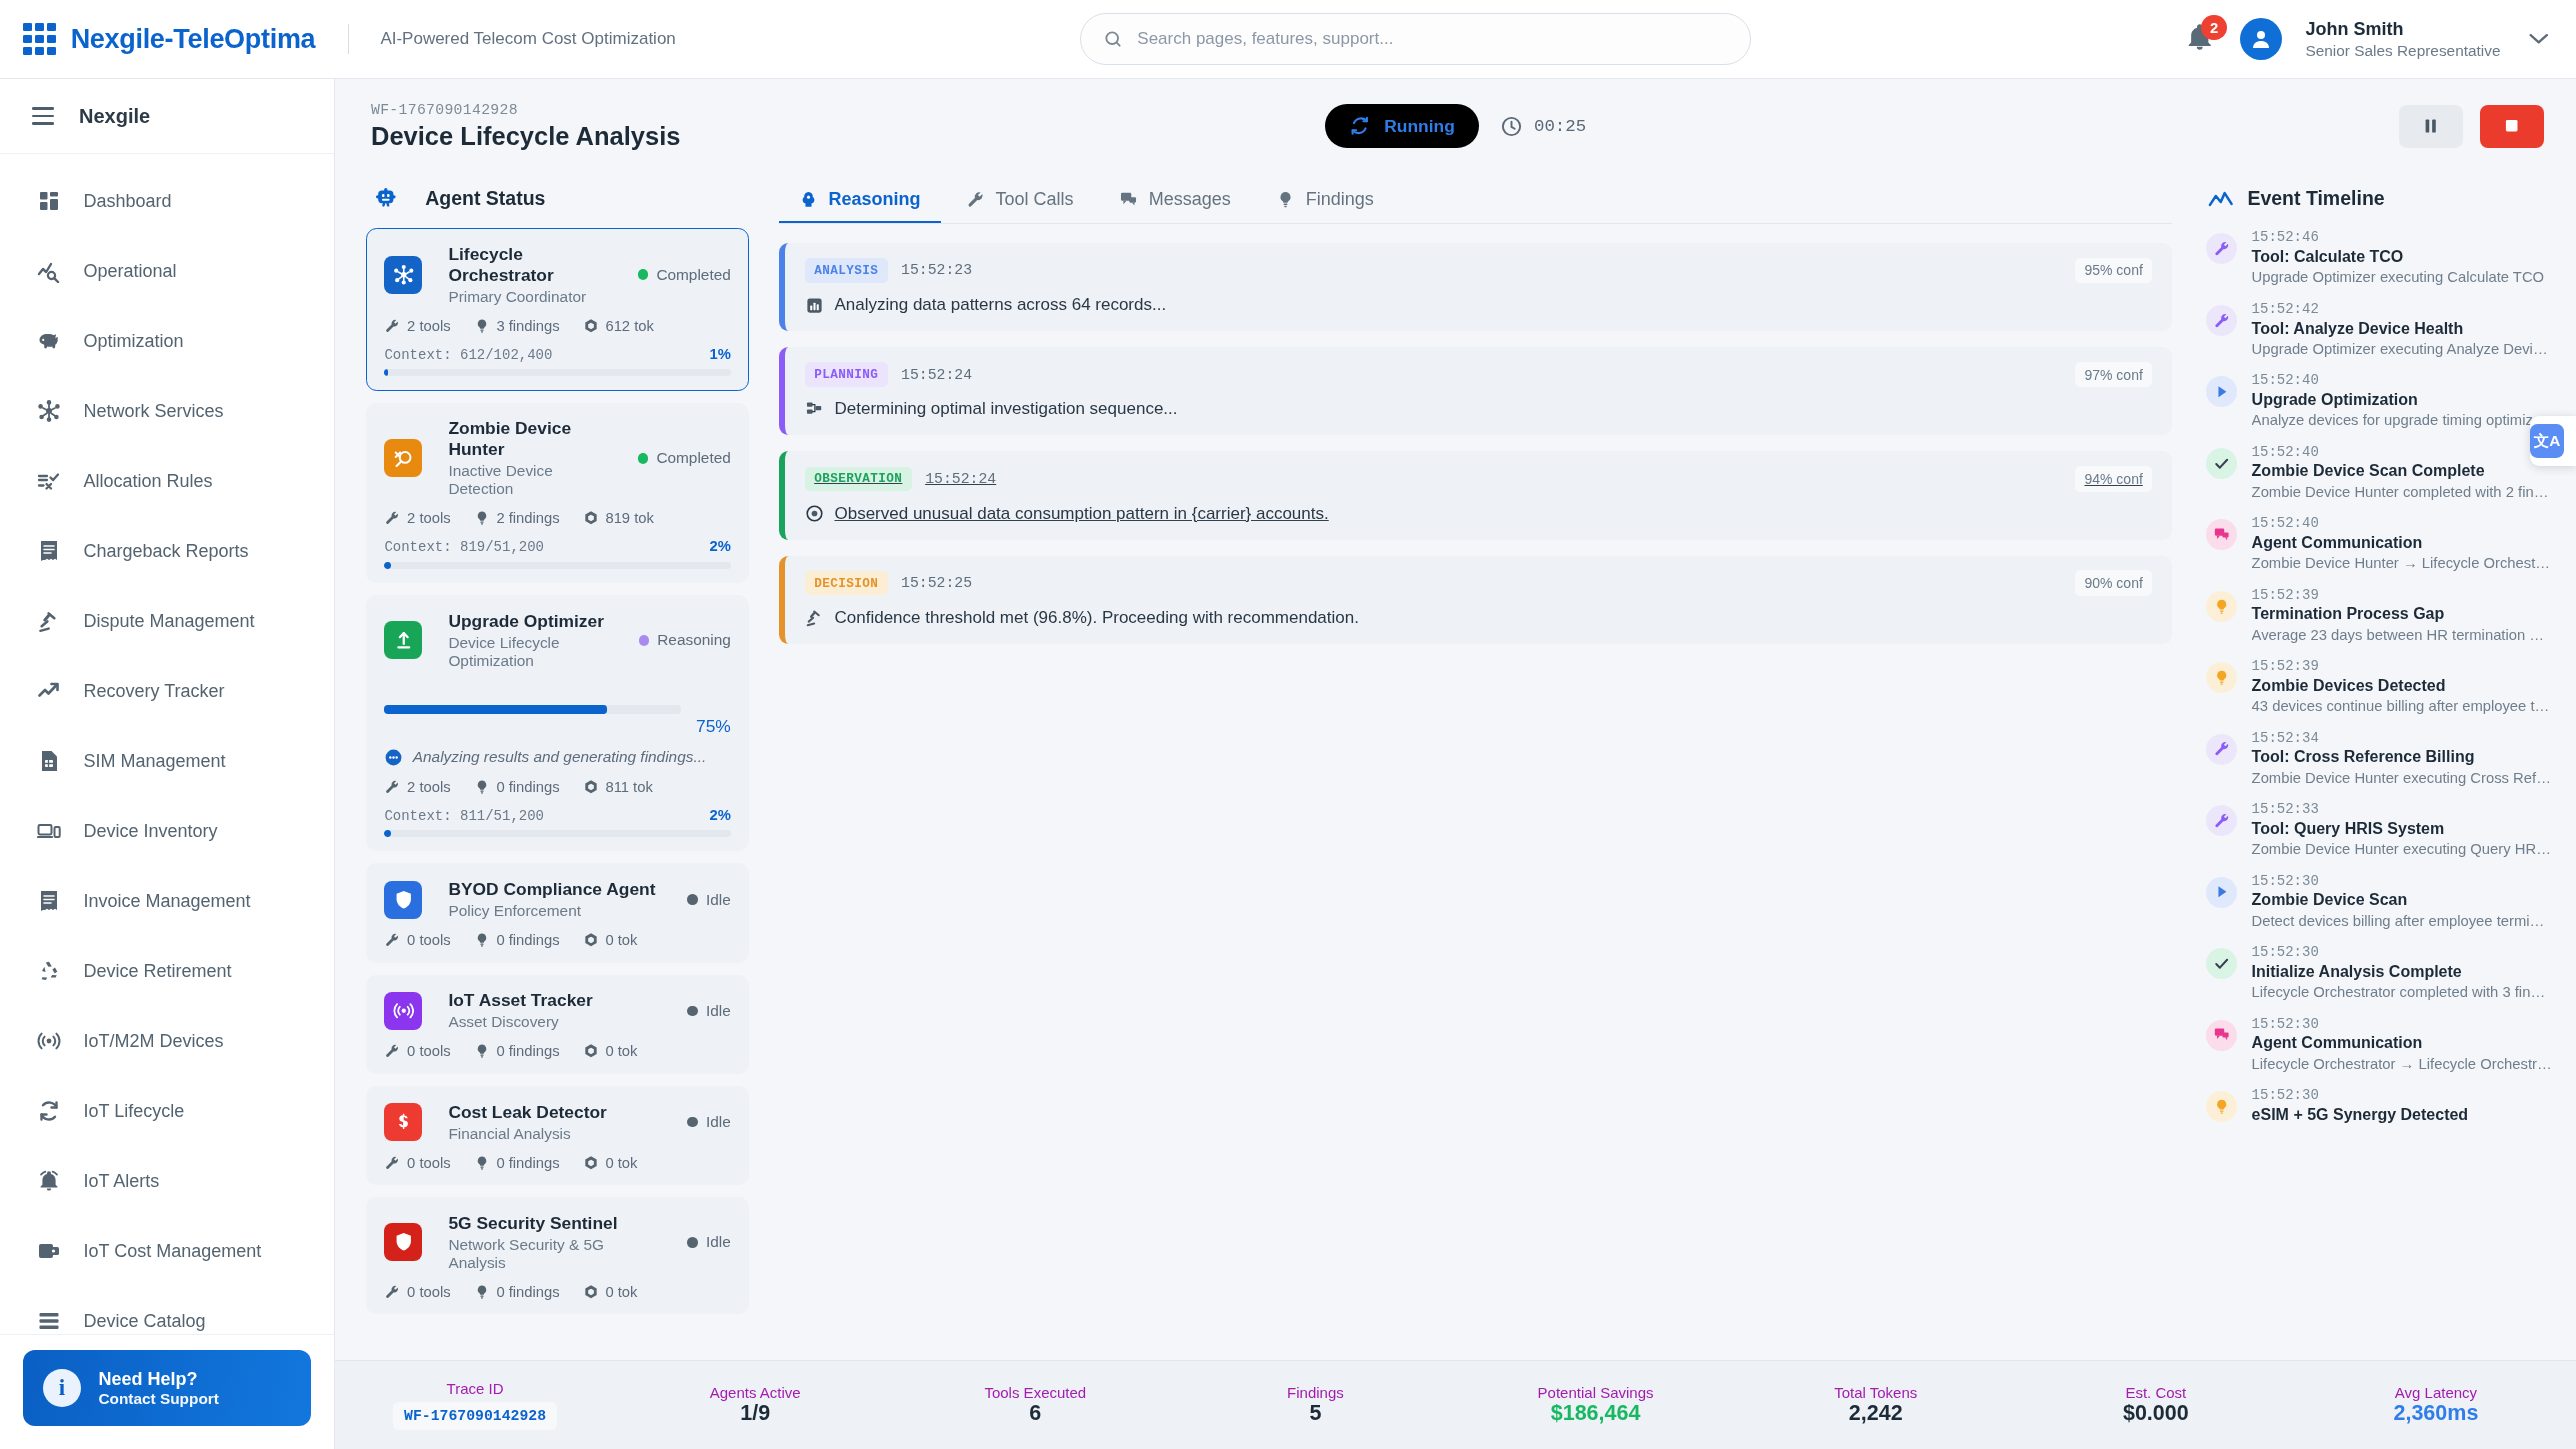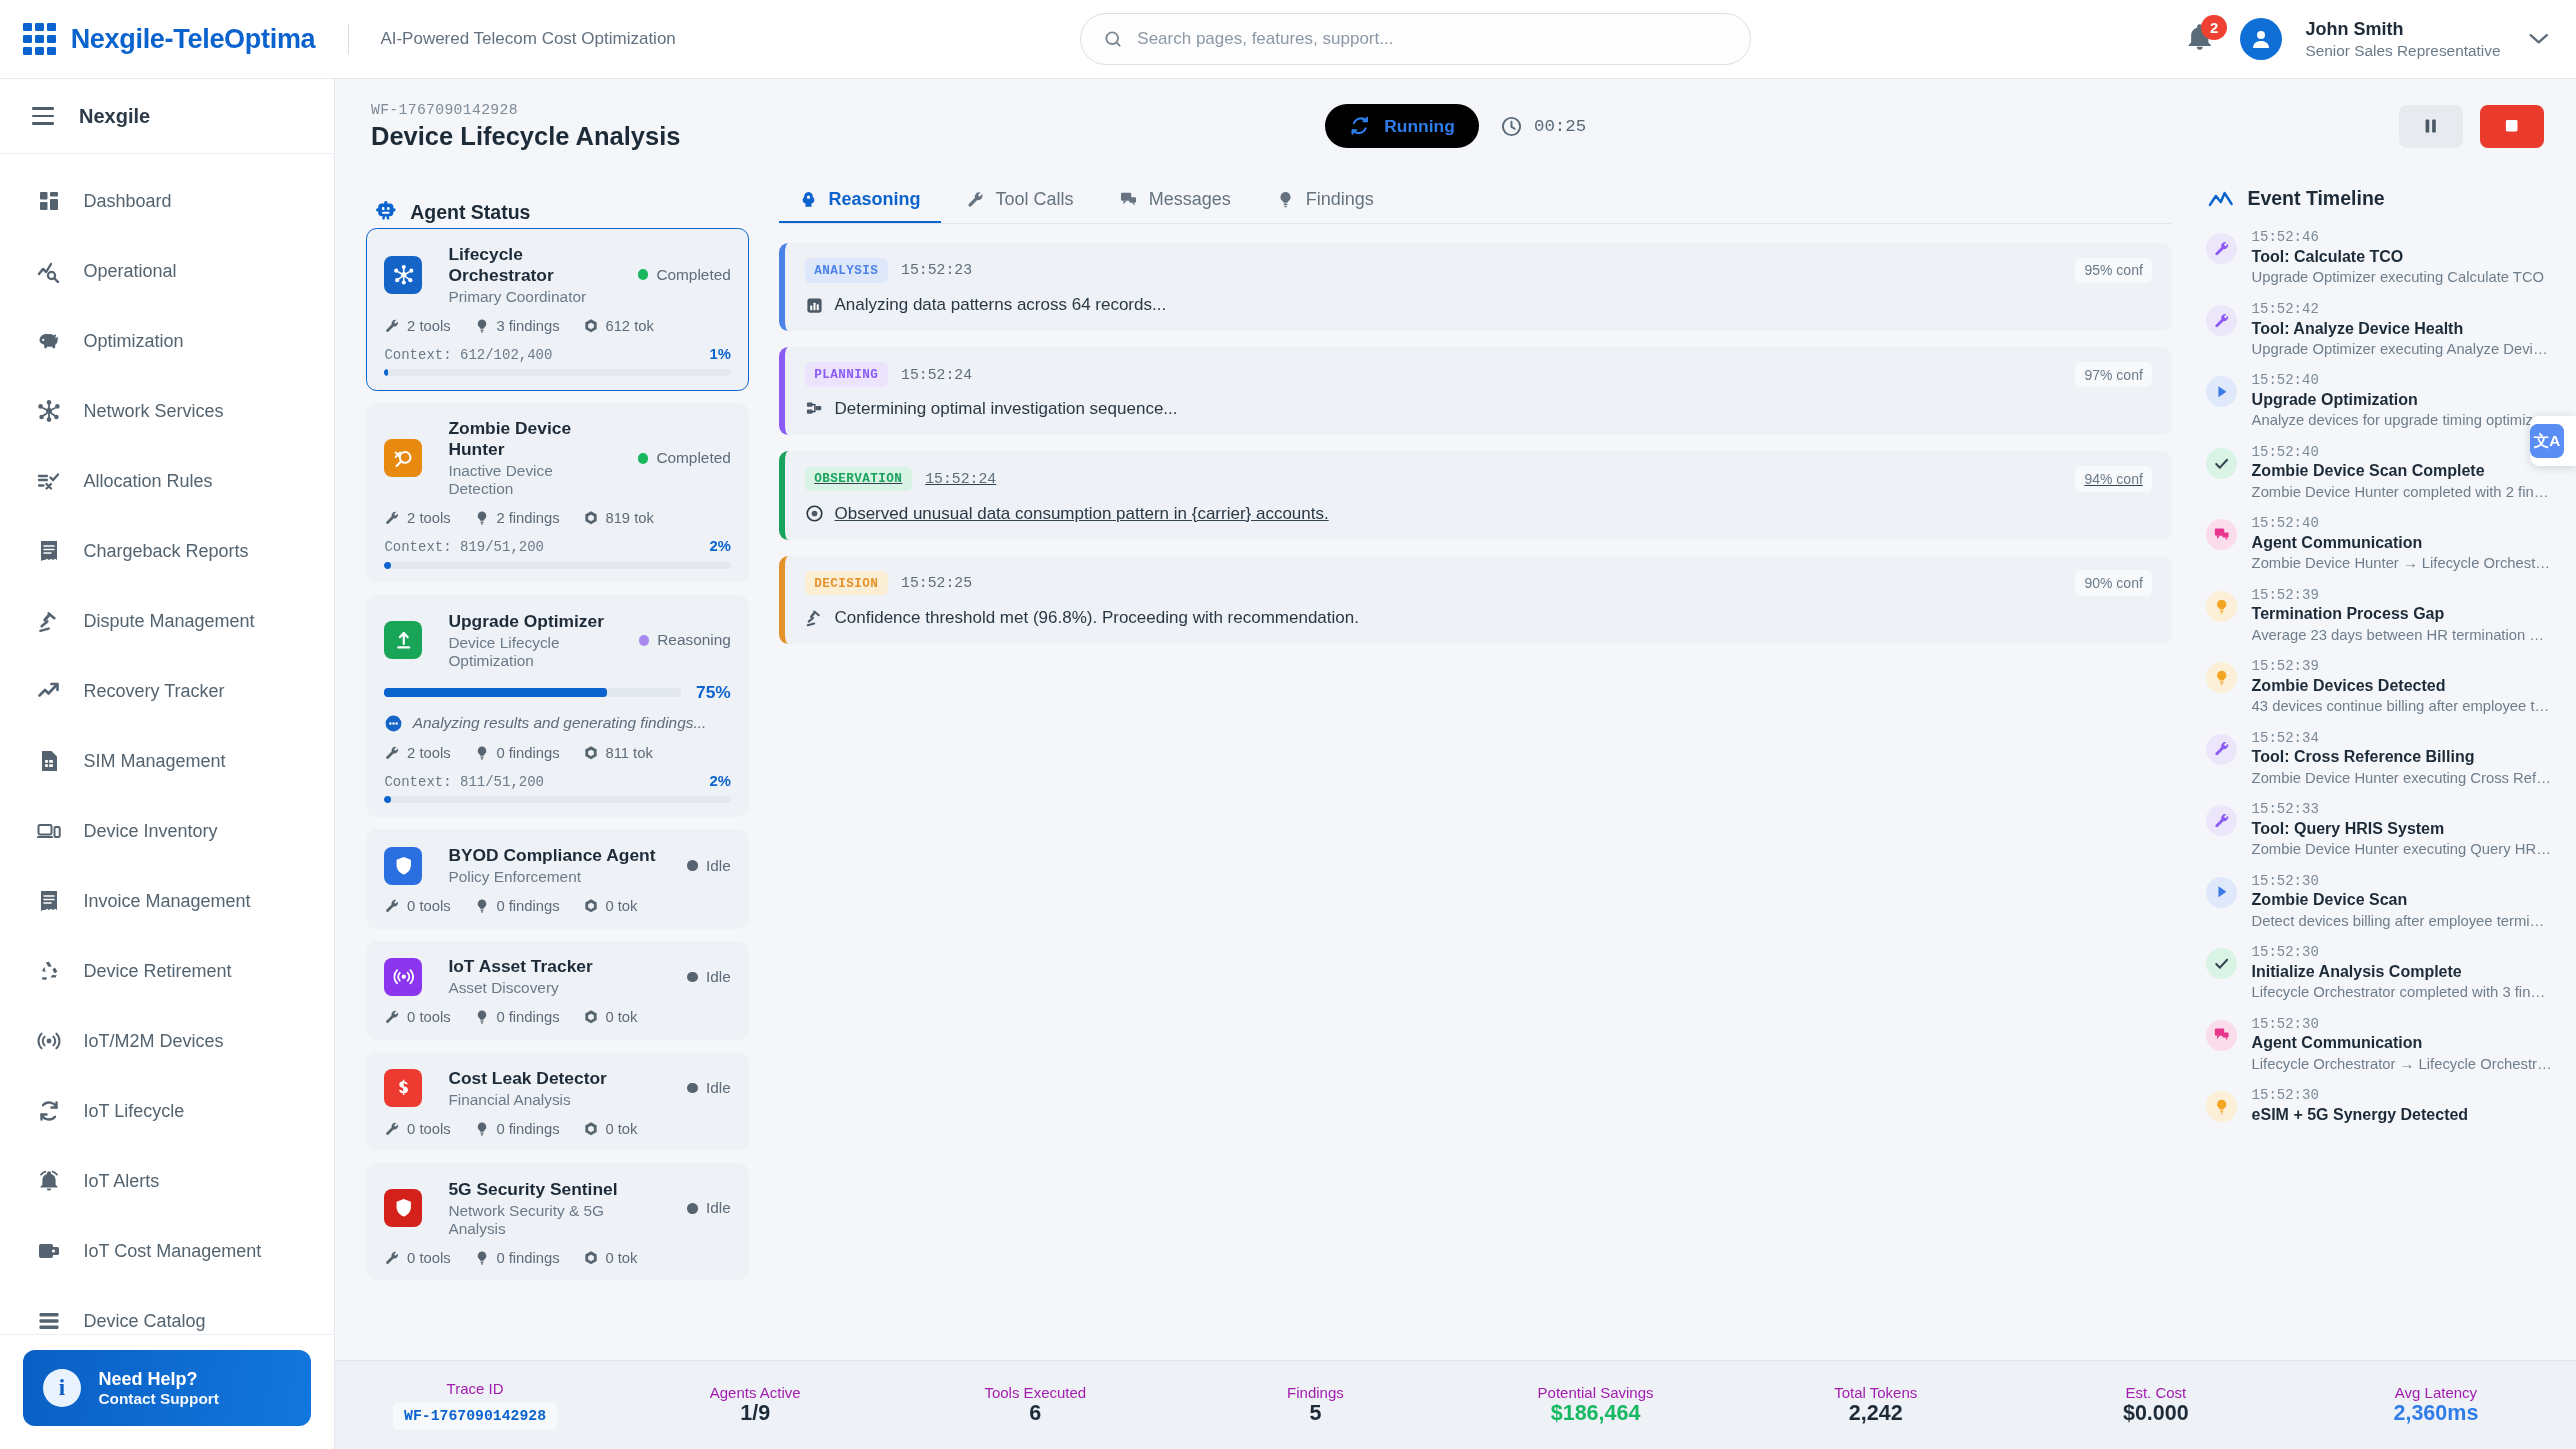--- a/index.html
+++ b/index.html
@@ -105,21 +105,21 @@
   .wf-actions { margin-left: auto; display: flex; gap: 17.4px; }
   .act-btn { width: 64px; height: 43px; border-radius: 8px; display: flex; align-items: center; justify-content: center; cursor: pointer; }
   .act-pause { background: #e7eaee; }
   .act-stop { background: #ea3b2c; }
 
   .panes { flex: 1; display: flex; min-height: 0; padding: 0 0 0 0; }
 
   
   .agents-col { width: 429px; min-width: 429px; display: flex; flex-direction: column; padding: 0 14.8px 0 31px; }
   .pane-head {
-    height: 51px; display: flex; align-items: flex-end; gap: 12px; padding: 0 6.7px;
+    height: 51px; display: flex; align-items: center; gap: 27px; padding: 0 6.7px;
   }
   .pane-head .t { font-size: 19.5px; font-weight: 700; color: #1d2b39; }
   .agent-list { flex: 1; overflow: hidden; display: flex; flex-direction: column; gap: 12px; padding-top: 4px; }
   .agent-card {
     background: #eef1f5; border: 1.3px solid transparent; border-radius: 10.7px; padding: 14.8px 17.4px 13.4px 17.4px;
     cursor: pointer;
   }
   .agent-card.sel { border-color: #0b63ce; background: #eef2f7; }
   .ac-top { display: flex; align-items: center; gap: 26px; }
   .ac-ic { width: 38px; height: 38px; border-radius: 8px; display: flex; align-items: center; justify-content: center; color: #fff; flex: 0 0 38px; }
@@ -130,21 +130,21 @@
   .dot { width: 10.7px; height: 10.7px; border-radius: 50%; display: block; }
   .ac-metrics { display: flex; gap: 23px; margin-top: 12px; font-size: 14.8px; color: #5d6b7a; }
   .ac-metrics span { display: flex; align-items: center; gap: 6.7px; }
   .ac-ctx { display: flex; justify-content: space-between; align-items: baseline; margin-top: 12px; }
   .ac-ctx .l { font-size: 14px; color: #6b7a89; font-family: "Liberation Mono", monospace; }
   .ac-ctx .p { font-size: 14.8px; font-weight: 700; color: #0b63ce; }
   .bar { height: 6.7px; border-radius: 3.4px; background: #e3e8ee; margin-top: 6.7px; overflow: hidden; }
   .bar > i { display: block; height: 100%; background: #0b63ce; border-radius: 3.4px; }
   .prog-row { display: flex; align-items: center; gap: 14.8px; margin-top: 12px; }
   .prog-row .bar { flex: 1; margin-top: 0; height: 9.4px; }
-  .prog-row .p { font-size: 17.4px; font-weight: 700; color: #0b63ce; }
+  .prog-row .p { font-size: 17.4px; font-weight: 400; color: #0b63ce; margin-top: 34px; }
   .ac-activity { display: flex; align-items: center; gap: 9.4px; margin-top: 10.7px; font-size: 15.4px; font-style: italic; color: #5d6b7a; }
 
   
   .center-col { flex: 1; min-width: 0; display: flex; flex-direction: column; padding: 0 14.8px; }
   .tabs { height: 51px; display: flex; align-items: flex-end; gap: 5.4px; border-bottom: 0.7px solid #e2e7ed; }
   .tab {
     display: flex; align-items: center; gap: 10.7px; padding: 0 20px 10.7px 20px;
     font-size: 18px; color: #64737f; cursor: pointer; border-bottom: 2.7px solid transparent;
   }
   .tab.active { color: #0b63ce; font-weight: 700; border-bottom-color: #0b63ce; }

